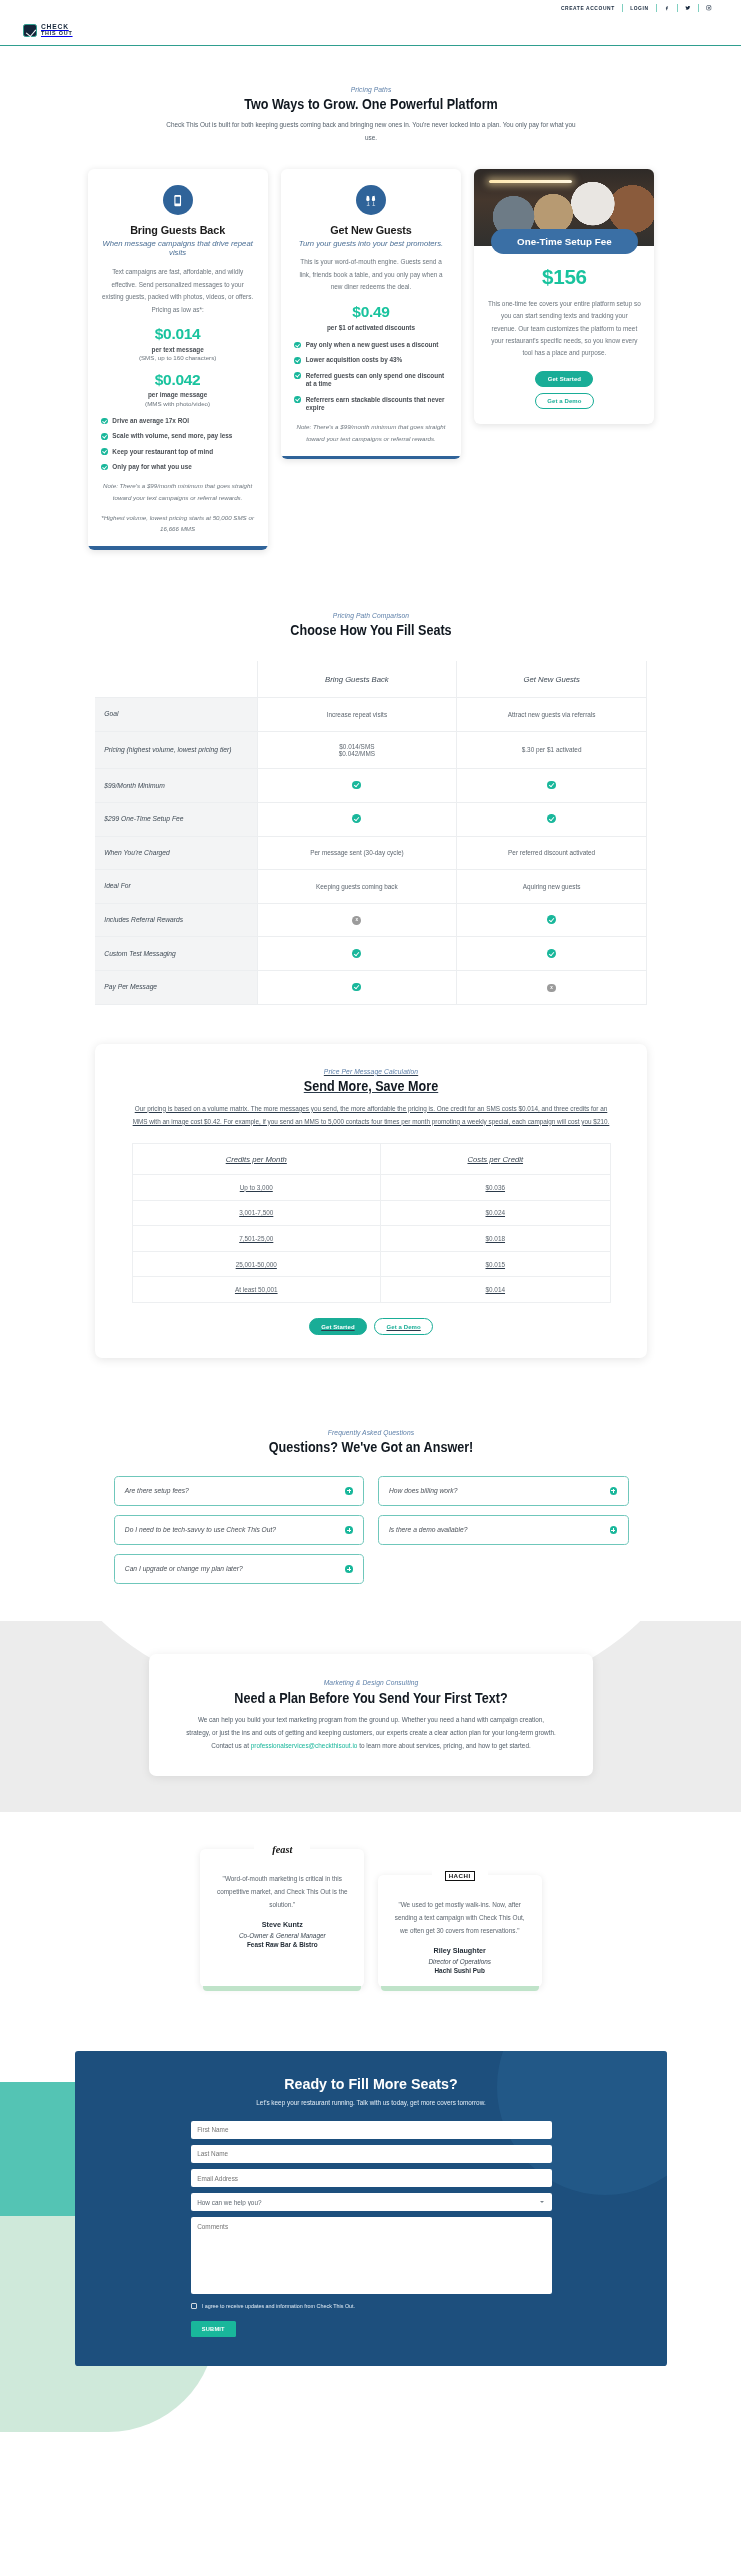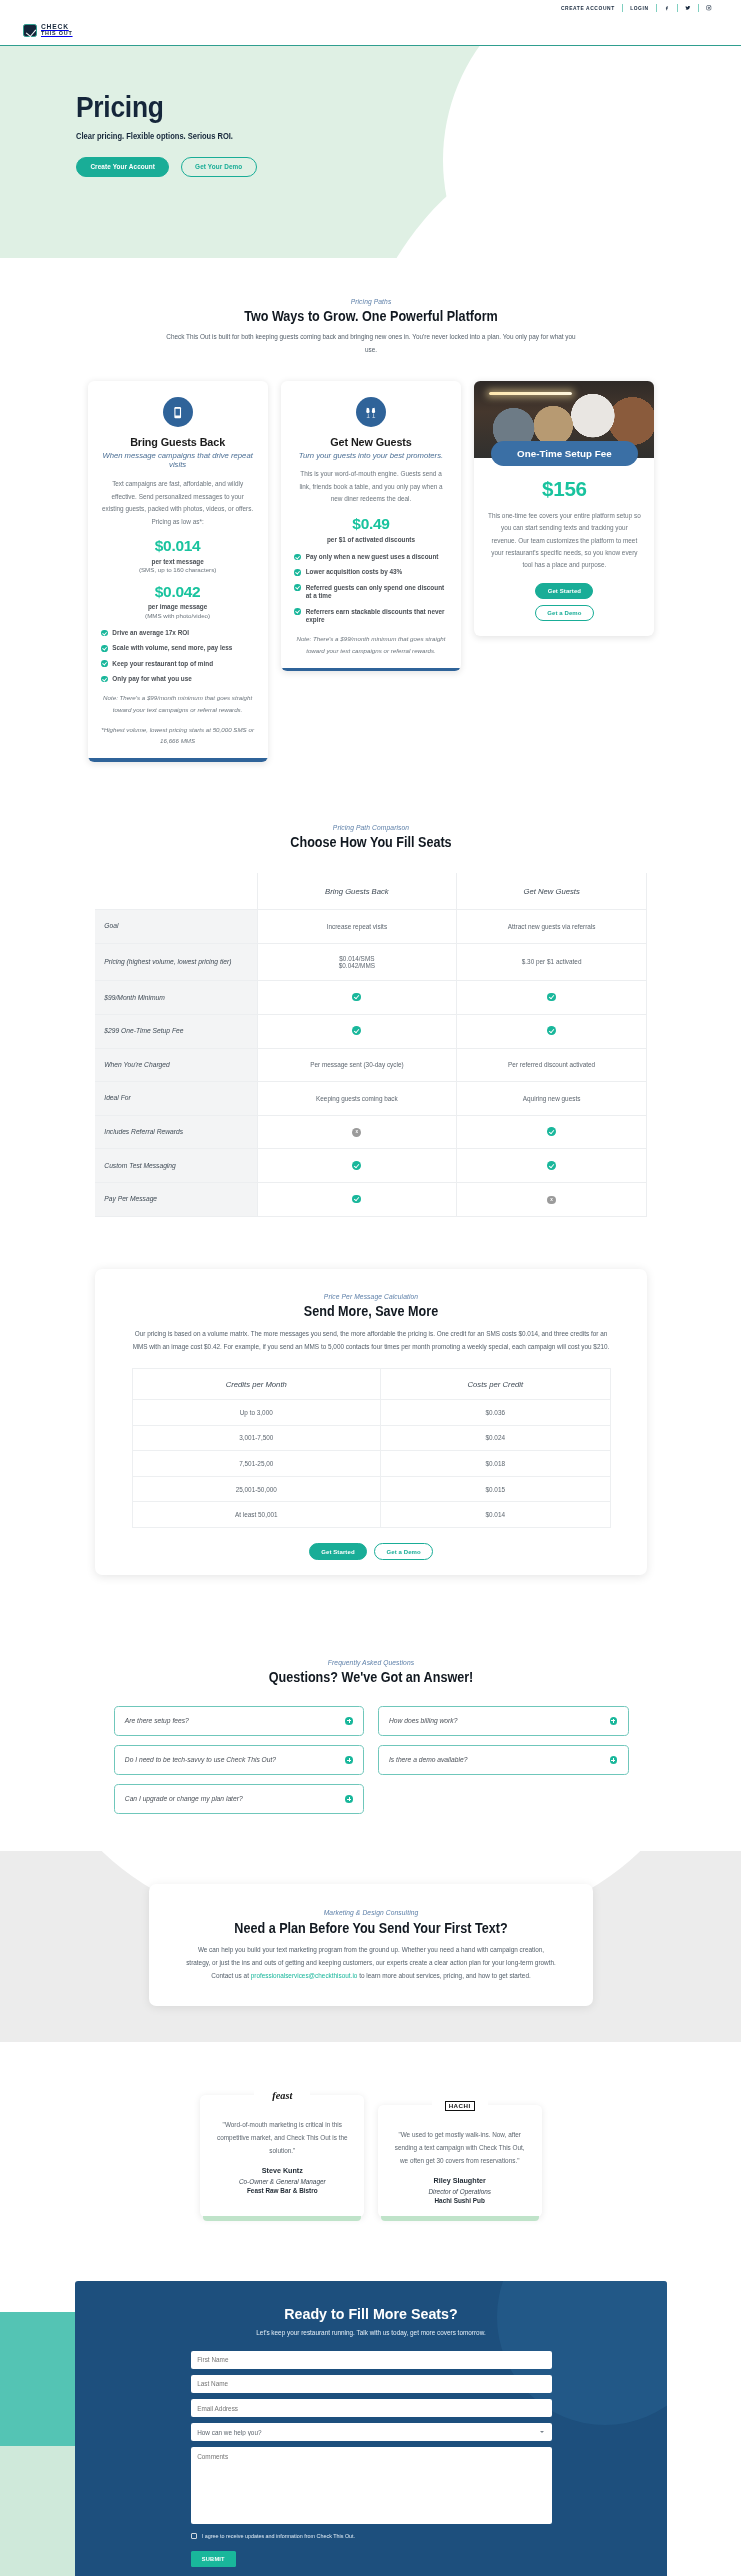--- a/index.html
+++ b/index.html
@@ -364,25 +364,26 @@
     border: 0.9px solid #fff;
     border-top: none; border-left: none;
     transform: rotate(40deg);
   }
   .mark.no { background: #9b9b9b; color: #fff; font-size: 4.6px; font-weight: 700; line-height: 8.8px; }
 
   
   .calc-wrap { padding: 15.5px 0 36px; background: #fff; }
   .calc-card {
     width: 552px;
-    margin: 16px auto;
+    margin: 3px auto;
     background: #fff;
     border-radius: 7.2px;
     box-shadow: 0 1.5px 9.3px rgba(0,0,0,0.10);
-    padding: 24px 36px 15px;
+    padding: 24px 36px 23px;
+    text-decoration: underline;
   }
   .calc-card .lede { max-width: 479px; line-height: 2.05; }
   table.tier {
     width: 479px;
     margin: 15.5px auto 0;
     border-collapse: collapse;
     font-family: "Liberation Sans Narrow","Liberation Sans", sans-serif;
   }
   table.tier th {
     font-size: 7.7px;
@@ -482,21 +483,21 @@
     justify-content: center;
     gap: 13.4px;
   }
   .testi {
     width: 164px;
     background: #fff;
     border-radius: 5.2px;
     box-shadow: 0 1.5px 7.2px rgba(0,0,0,0.09);
     padding: 24px 13.4px 13.4px;
     position: relative;
-    margin-top: 17px;
+    margin-top: 1px;
   }
   .testi.mid { margin-top: 15.5px; }
   .testi.right { margin-top: 27px; }
   .testi .logo-bubble {
     position: absolute;
     top: -15.5px; left: 50%;
     transform: translateX(-50%);
     width: 56px; height: 32px;
     background: #fff;
     border-radius: 5.2px 5.2px 0 0;
@@ -698,32 +699,20 @@
     <a class="logo" href="#">
       <span class="logo-mark"></span>
       <span class="logo-text">
         <div class="l1">CHECK</div>
         <div class="l2">THIS OUT</div>
       </span>
     </a>
   </div>
   <div class="logo-sep"></div>
 
-  <section class="hero">
-    <div class="curve"></div>
-    <div class="curve2"></div>
-    <div class="hero-inner">
-      <h1>Pricing</h1>
-      <div class="sub">Clear pricing. Flexible options. Serious ROI.</div>
-      <div class="hero-btns">
-        <a class="btn btn-fill" href="#">Create Your Account</a>
-        <a class="btn btn-out" href="#">Get Your Demo</a>
-      </div>
-    </div>
-  </section>
 
   <section class="paths">
     <div class="eyebrow">Pricing Paths</div>
     <div class="h2">Two Ways to Grow. One Powerful Platform</div>
     <div class="lede">Check This Out is built for both keeping guests coming back and bringing new ones in. You're never locked into a plan. You only pay for what you use.</div>
 
     <div class="cards">
 
       <div class="card">
         <div class="card-icon">

